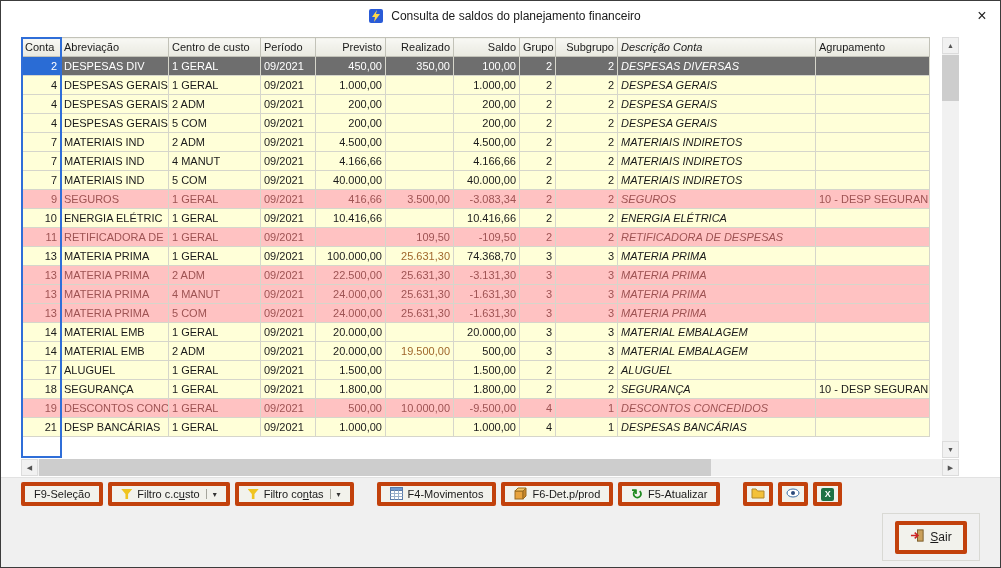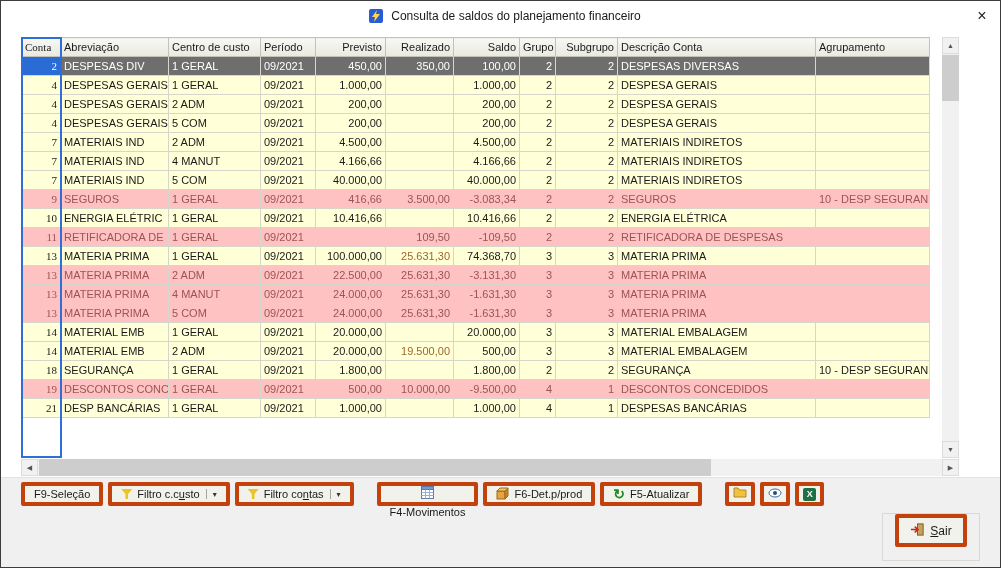--- a/index.html
+++ b/index.html
@@ -19,30 +19,30 @@
   .app-icon svg{display:block;}
 
   
   .grid-wrap{position:absolute;left:20px;top:36px;width:920px;height:421px;background:#fff;}
   table.grid{border-collapse:collapse;table-layout:fixed;width:908px;}
   .grid th{height:19px;padding:0 3px;font-weight:normal;text-align:left;background:linear-gradient(#f8f8f4,#e9e9e0);
     border:1px solid #c2c2b8;overflow:hidden;white-space:nowrap;}
   .grid td{height:19px;padding:0 3px;border-right:1px solid var(--grid-line);border-bottom:1px solid var(--grid-line);
     overflow:hidden;white-space:nowrap;background:var(--row-yellow);color:#1a1a1a;}
   .grid td:first-child{border-left:1px solid var(--grid-line);}
-  .col-conta{width:39px;font-family:Liberation Serif, serif;} td.col-conta{text-align:right;}
+  .col-conta{width:39px;} td.col-conta{text-align:right;}
   .col-abreviacao{width:108px;}
   .col-centro{width:92px;}
   .col-periodo{width:55px;}
   .col-previsto{width:70px;} td.col-previsto{text-align:right;}
   .col-realizado{width:68px;} td.col-realizado{text-align:right;}
   .col-saldo{width:66px;} td.col-saldo{text-align:right;}
   .col-grupo{width:36px;} td.col-grupo{text-align:right;}
   .col-subgrupo{width:62px;} td.col-subgrupo{text-align:right;}
-  .col-descricao{width:198px;}
+  .col-descricao{width:198px;font-style:italic;}
   .col-agrupamento{width:114px;}
   th.col-previsto,th.col-realizado,th.col-saldo,th.col-subgrupo{text-align:right;}
   .grid td.col-realizado{color:var(--realizado-text);}
   .grid tr.pink td, .grid tr.pink td.col-realizado{background:var(--row-pink);color:var(--pink-text);}
   .grid tr.selected td, .grid tr.selected td.col-realizado{background:var(--selected-bg);color:var(--selected-text);}
   .grid tr.selected td.col-conta{background:var(--selected-conta-bg);color:#fff;}
   .conta-outline{position:absolute;left:0;top:0;width:41px;height:421px;border:2px solid var(--accent-blue);pointer-events:none;}
 
   
   .vscroll{position:absolute;left:941px;top:36px;width:17px;height:421px;background:#f1f1f1;}
@@ -53,29 +53,29 @@
   .hscroll{position:absolute;left:20px;top:458px;width:938px;height:17px;background:#f1f1f1;}
   .hscroll .left{left:0;top:0;} .hscroll .right{right:0;top:0;}
   .hthumb{position:absolute;left:18px;top:0;width:672px;height:17px;background:#cdcdcd;cursor:pointer;}
 
   
   .bottom{position:absolute;left:0;right:0;top:476px;bottom:0;background:#f0f0f0;border-top:1px solid #e2e2e2;}
   .toolbar{position:absolute;left:20px;top:481px;height:24px;display:flex;align-items:stretch;gap:5px;}
   .btn{display:flex;align-items:center;gap:5px;padding:0 9px;background:#f2f2ec;border:4px solid #c2410c;
     border-radius:2px;font:inherit;color:#1a1a1a;cursor:pointer;}
   .btn.small{padding:0 4px;}
-  .gap{margin-left:18px;flex-direction:column;}
+  .gap{margin-left:18px;}
   .divider{width:1px;align-self:stretch;background:#a5a59c;margin:3px 1px;}
   .caret{font-size:8px;color:#333;}
   .funnel{width:11px;height:11px;background:#f0c420;clip-path:polygon(0% 4%,100% 4%,62% 50%,62% 96%,38% 96%,38% 50%);}
   .refresh{color:#1e8a1e;font-size:14px;font-weight:bold;line-height:1;}
   .icon-excel{display:inline-flex;width:13px;height:13px;background:#1e7145;color:#fff;font-size:9px;font-weight:bold;
     align-items:center;justify-content:center;border-radius:2px;}
   .sair-panel{position:absolute;right:20px;bottom:6px;width:98px;height:48px;border:1px solid #d9d9d4;background:#f0f0f0;
-    display:flex;justify-content:center;}
+    display:flex;align-items:center;justify-content:center;}
   .btn.sair{height:33px;padding:0 11px;font-size:12px;}
   u{text-decoration:underline;}
 </style>
 </head>
 <body>
 
 <div class="window">
 
   <div class="titlebar">
     <span class="app-icon">
@@ -308,20 +308,33 @@
             <td class="col-periodo">09/2021</td>
             <td class="col-previsto">20.000,00</td>
             <td class="col-realizado">19.500,00</td>
             <td class="col-saldo">500,00</td>
             <td class="col-grupo">3</td>
             <td class="col-subgrupo">3</td>
             <td class="col-descricao">MATERIAL EMBALAGEM</td>
             <td class="col-agrupamento"></td>
           </tr>
           <tr class="normal">
+            <td class="col-conta">17</td>
+            <td class="col-abreviacao">ALUGUEL</td>
+            <td class="col-centro">1 GERAL</td>
+            <td class="col-periodo">09/2021</td>
+            <td class="col-previsto">1.500,00</td>
+            <td class="col-realizado"></td>
+            <td class="col-saldo">1.500,00</td>
+            <td class="col-grupo">2</td>
+            <td class="col-subgrupo">2</td>
+            <td class="col-descricao">ALUGUEL</td>
+            <td class="col-agrupamento"></td>
+          </tr>
+          <tr class="normal">
             <td class="col-conta">18</td>
             <td class="col-abreviacao">SEGURANÇA</td>
             <td class="col-centro">1 GERAL</td>
             <td class="col-periodo">09/2021</td>
             <td class="col-previsto">1.800,00</td>
             <td class="col-realizado"></td>
             <td class="col-saldo">1.800,00</td>
             <td class="col-grupo">2</td>
             <td class="col-subgrupo">2</td>
             <td class="col-descricao">SEGURANÇA</td>

